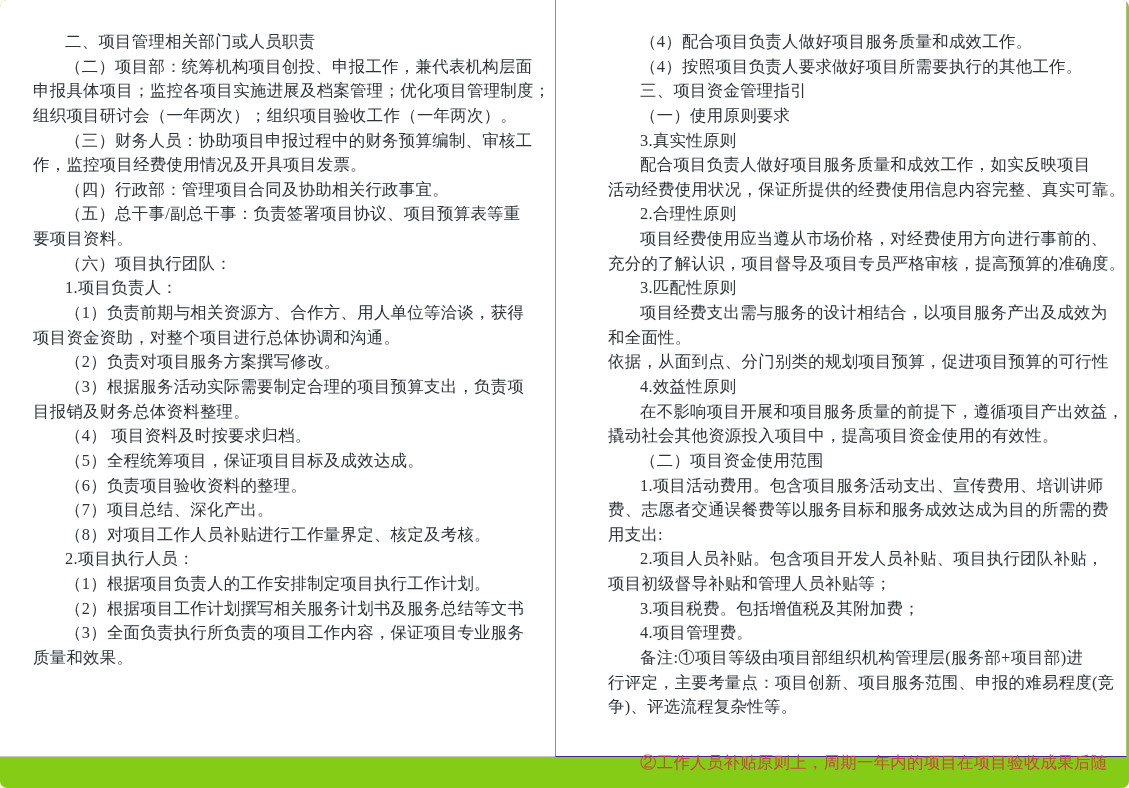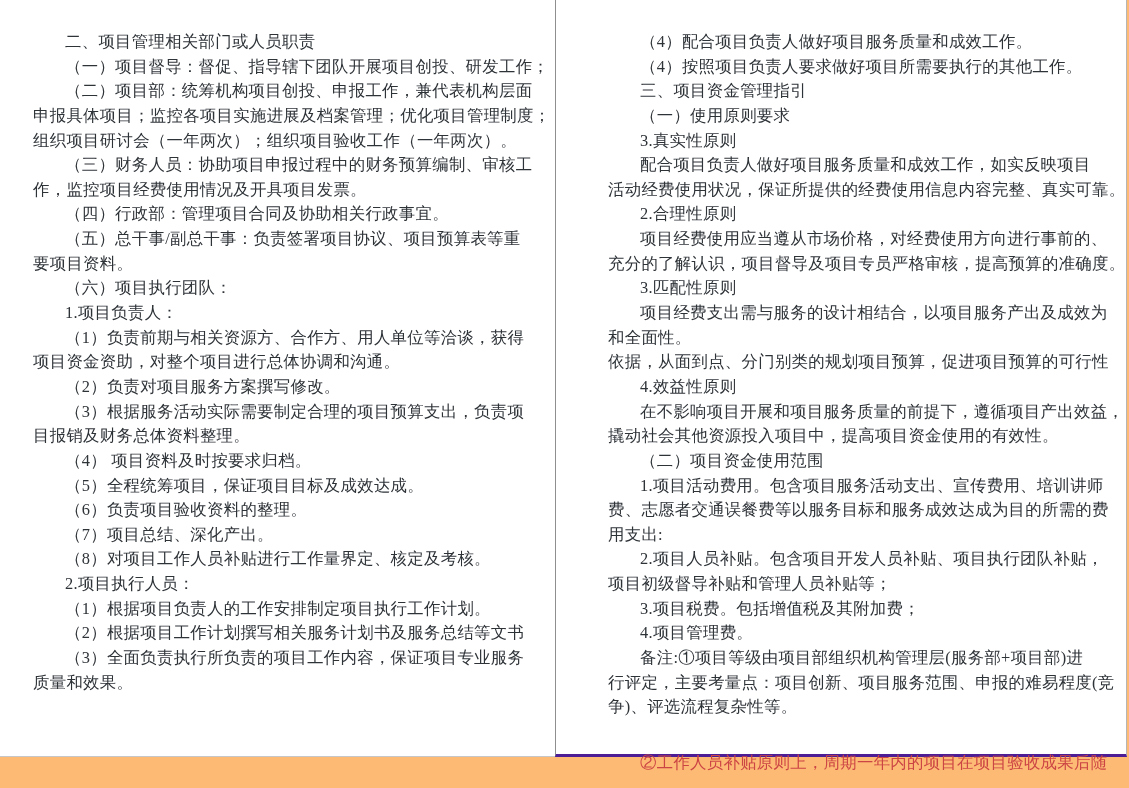--- a/index.html
+++ b/index.html
@@ -5,41 +5,42 @@
   html, body {
     margin: 0;
     padding: 0;
     background: #ffffff;
     font-family: "Liberation Serif", "DejaVu Serif", serif;
   }
   .viewport {
     position: relative;
     width: 1129px;
     height: 788px;
-    background: #fdba74;
+    background: #84cc16;
     overflow: hidden;
+    border-radius: 7px;
   }
   .page {
     position: absolute;
     top: 0;
     height: 757px;
     background: #ffffff;
     box-sizing: border-box;
   }
   .page-left {
     left: 0;
     width: 555px;
     border-bottom: 1px solid #c6c6c6;
   }
   .page-right {
     left: 555px;
     width: 572px;
     border-left: 1px solid #8f8f8f;
     border-right: 1px solid #b5b5b5;
-    border-bottom: 3px solid #4c1d95;
+    border-bottom: 1px solid #4c1d95;
   }
   .text-col {
     position: absolute;
     top: 30px;
   }
   .page-left .text-col {
     left: 33px;
     width: 505px;
   }
   .page-right .text-col {
@@ -62,21 +63,20 @@
     margin-top: 31px;
   }
 </style>
 </head>
 <body>
 
 <div class="viewport">
   <div class="page page-left">
     <div class="text-col">
         <div class="line indent">二、项目管理相关部门或人员职责</div>
-        <div class="line indent">（一）项目督导：督促、指导辖下团队开展项目创投、研发工作；</div>
         <div class="line indent">（二）项目部：统筹机构项目创投、申报工作，兼代表机构层面</div>
         <div class="line">申报具体项目；监控各项目实施进展及档案管理；优化项目管理制度；</div>
         <div class="line">组织项目研讨会（一年两次）；组织项目验收工作（一年两次）。</div>
         <div class="line indent">（三）财务人员：协助项目申报过程中的财务预算编制、审核工</div>
         <div class="line">作，监控项目经费使用情况及开具项目发票。</div>
         <div class="line indent">（四）行政部：管理项目合同及协助相关行政事宜。</div>
         <div class="line indent">（五）总干事/副总干事：负责签署项目协议、项目预算表等重</div>
         <div class="line">要项目资料。</div>
         <div class="line indent">（六）项目执行团队：</div>
         <div class="line indent">1.项目负责人：</div>

